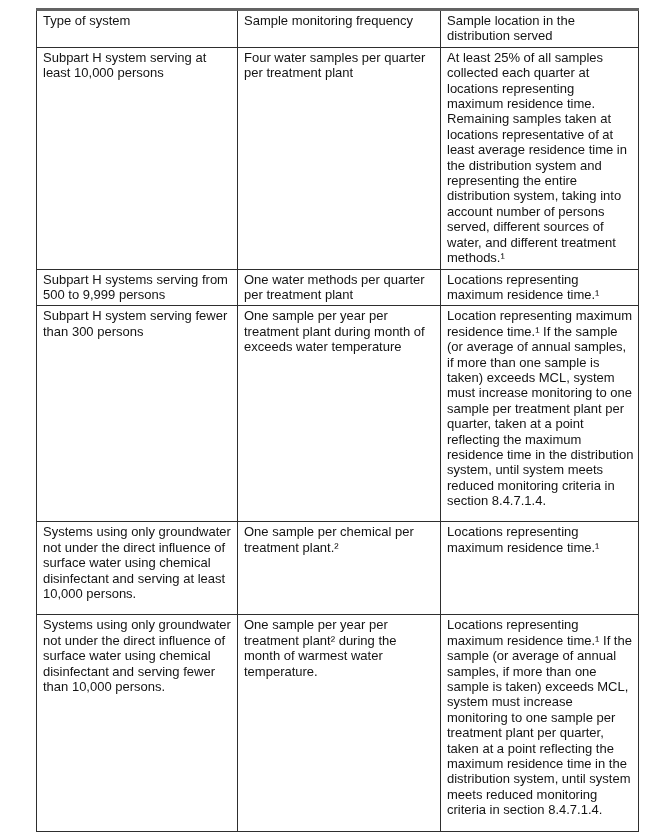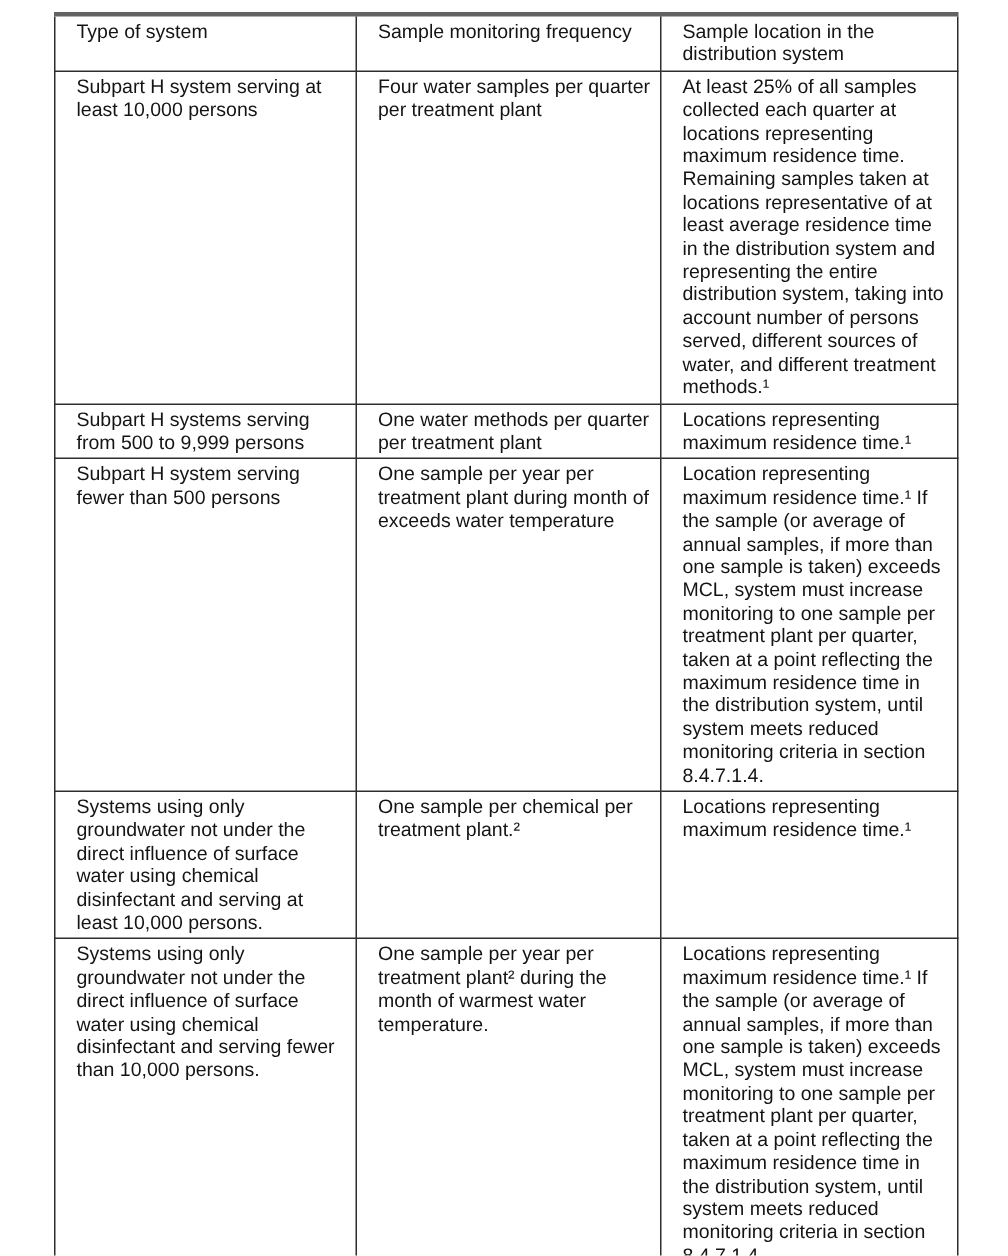--- a/index.html
+++ b/index.html
@@ -21,21 +21,21 @@
     border-collapse: collapse;
     table-layout: fixed;
     border: 1px solid #2e2e2e;
     border-top: 3px solid #636363;
   }
   .doc-table th,
   .doc-table td {
     border: 1px solid #2e2e2e;
     vertical-align: top;
     text-align: left;
-    padding: 2px 4px 3px 14px;
+    padding: 2px 4px 3px 6px;
     font-size: 13px;
     line-height: 15.4px;
     font-weight: normal;
     color: #141414;
     overflow: hidden;
     word-wrap: break-word;
   }
   tr.row-header  { height: 32px;  }
   tr.row-0 { height: 213px; }
   tr.row-1 { height: 33px; margin-top: 12px;  }
@@ -49,36 +49,36 @@
 <table class="doc-table">
   <colgroup>
     <col style="width:201px">
     <col style="width:203px">
     <col style="width:198px">
   </colgroup>
   <thead>
     <tr class="row-header">
       <th>Type of system</th>
       <th>Sample monitoring frequency</th>
-      <th>Sample location in the distribution system</th>
+      <th>Sample location in the distribution served</th>
     </tr>
   </thead>
   <tbody>
     <tr class="row-0">
       <td>Subpart H system serving at least 10,000 persons</td>
       <td>Four water samples per quarter per treatment plant</td>
       <td>At least 25% of all samples collected each quarter at locations representing maximum residence time. Remaining samples taken at locations representative of at least average residence time in the distribution system and representing the entire distribution system, taking into account number of persons served, different sources of water, and different treatment methods.¹</td>
     </tr>
     <tr class="row-1">
       <td>Subpart H systems serving from 500 to 9,999 persons</td>
       <td>One water methods per quarter per treatment plant</td>
       <td>Locations representing maximum residence time.¹</td>
     </tr>
     <tr class="row-2">
-      <td>Subpart H system serving fewer than 500 persons</td>
+      <td>Subpart H system serving fewer than 300 persons</td>
       <td>One sample per year per treatment plant during month of exceeds water temperature</td>
       <td>Location representing maximum residence time.¹  If the sample (or average of annual samples, if more than one sample is taken) exceeds MCL, system must increase monitoring to one sample per treatment plant per quarter, taken at a point reflecting the maximum residence time in the distribution system, until system meets reduced monitoring criteria in section 8.4.7.1.4.</td>
     </tr>
     <tr class="row-3">
       <td>Systems using only groundwater not under the direct influence of surface water using chemical disinfectant and serving at least 10,000 persons.</td>
       <td>One sample per chemical per treatment plant.²</td>
       <td>Locations representing maximum residence time.¹</td>
     </tr>
     <tr class="row-4">
       <td>Systems using only groundwater not under the direct influence of surface water using chemical disinfectant and serving fewer than 10,000 persons.</td>

